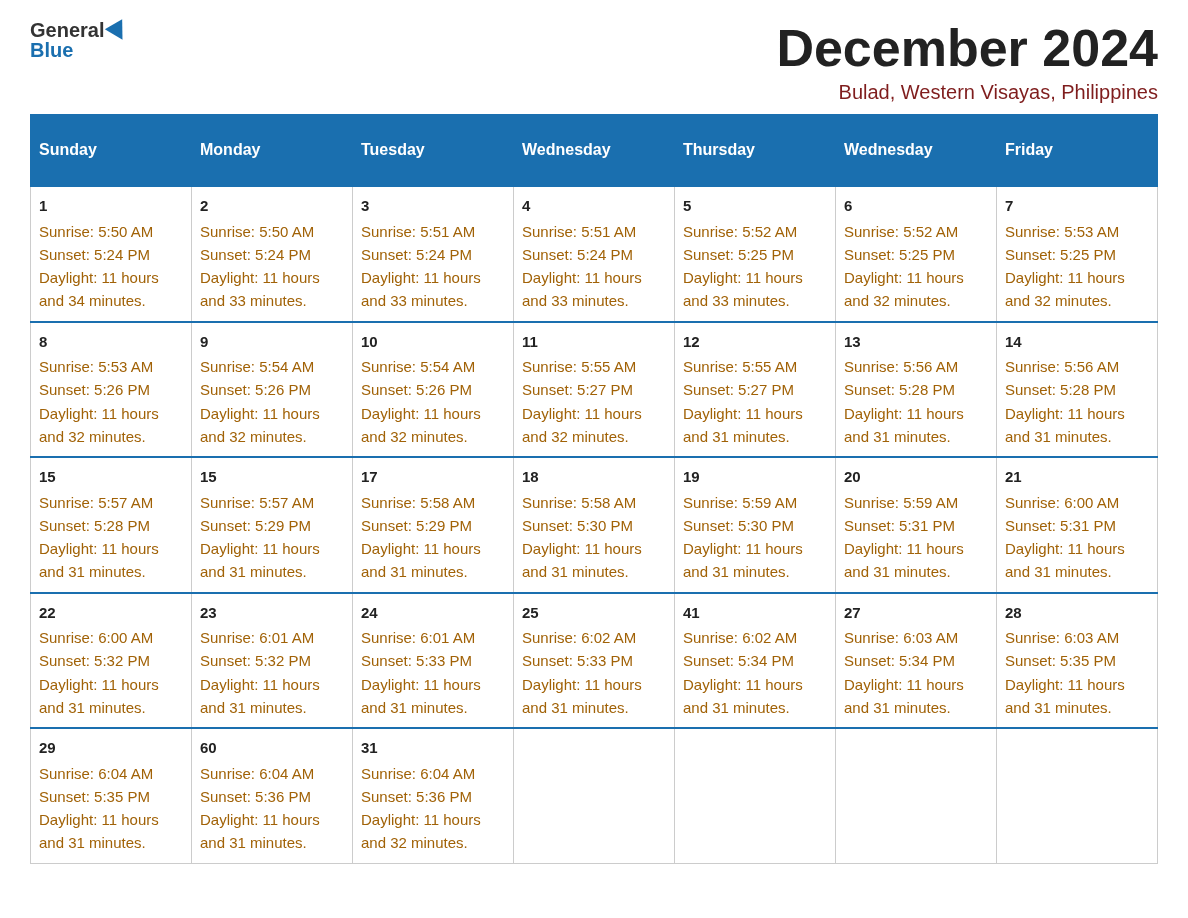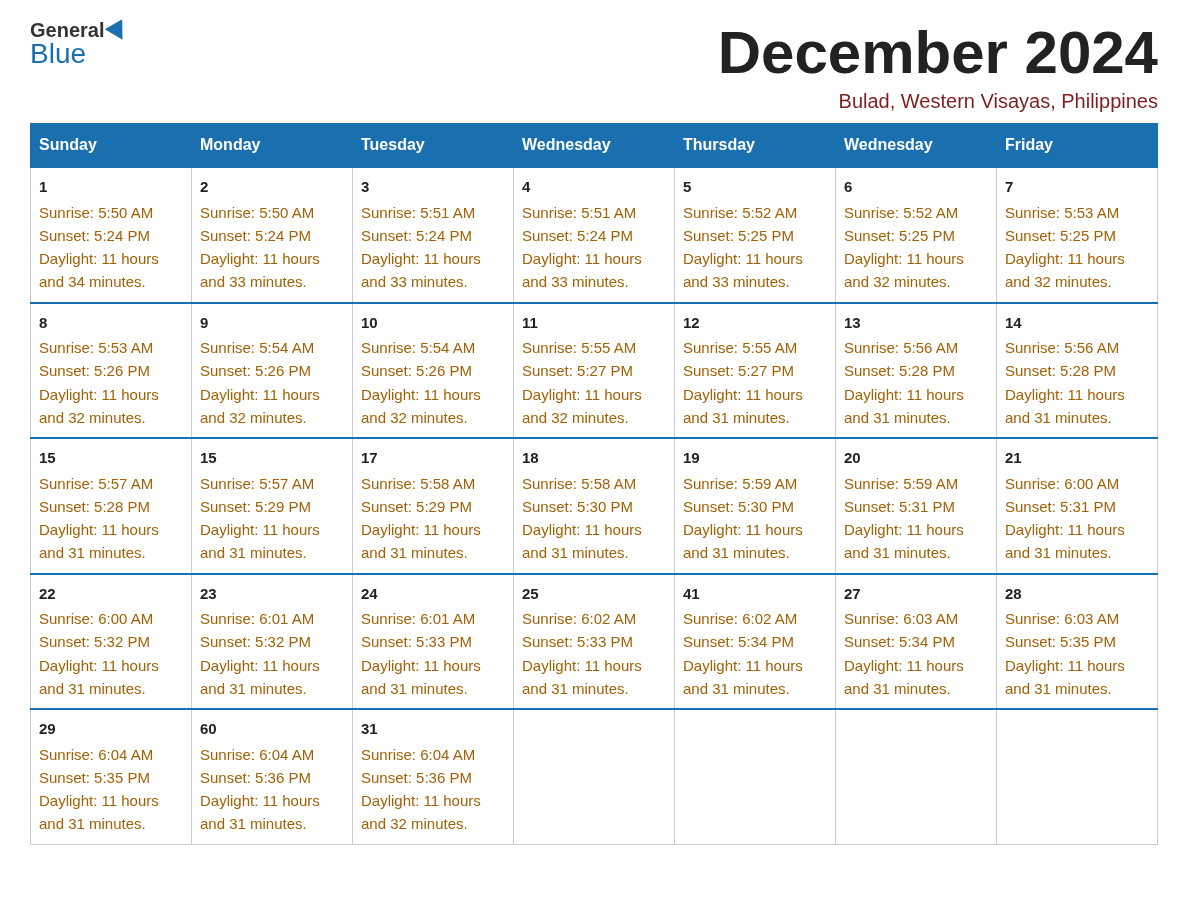--- a/index.html
+++ b/index.html
@@ -21,64 +21,64 @@
       flex-direction: column;
       align-items: flex-start;
     }
     .logo-general {
       font-size: 20px;
       font-weight: bold;
       color: #333;
       line-height: 1;
     }
     .logo-blue {
-      font-size: 28px;
-      font-weight: normal;
+      font-size: 20px;
+      font-weight: bold;
       color: #1a6faf;
       line-height: 1;
       display: flex;
       align-items: center;
     }
     .logo-triangle {
       width: 0;
       height: 0;
       border-left: 10px solid transparent;
       border-right: 10px solid transparent;
       border-top: 18px solid #1a6faf;
       margin-left: 4px;
       transform: rotate(-30deg);
       position: relative;
       top: 2px;
     }
     .title-block {
       text-align: right;
     }
     .month-title {
-      font-size: 60px;
+      font-size: 52px;
       font-weight: bold;
       color: #222;
       line-height: 1.1;
       text-align: right;
     }
     .location {
       font-size: 20px;
       color: #7f1d1d;
       margin-top: 4px;
     }
     .calendar {
       width: 100%;
       border-collapse: collapse;
       margin-top: 10px;
     }
     .calendar thead th {
       background: #1a6faf;
       color: #fff;
       font-size: 16px;
       font-weight: bold;
-      padding: 12px 8px;
+      padding: 26px 8px;
       text-align: left;
       border: 1px solid #1a6faf;
     }
     .calendar tbody td {
       vertical-align: top;
       border: 1px solid #ccc;
       border-top: 2px solid #1a6faf;
       padding: 8px 8px;
       width: 14.28%;
       font-size: 13px;

